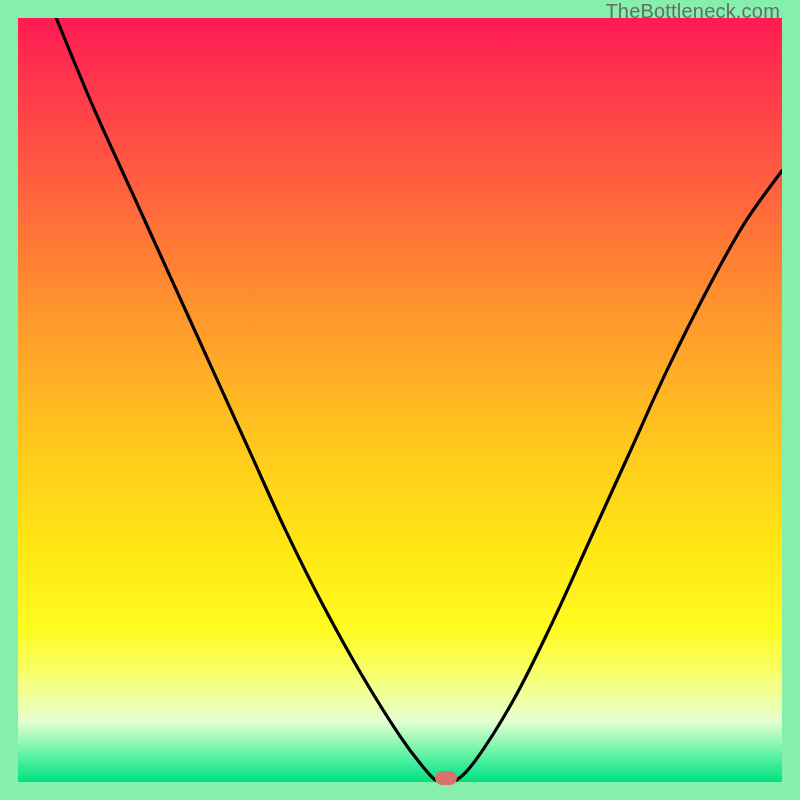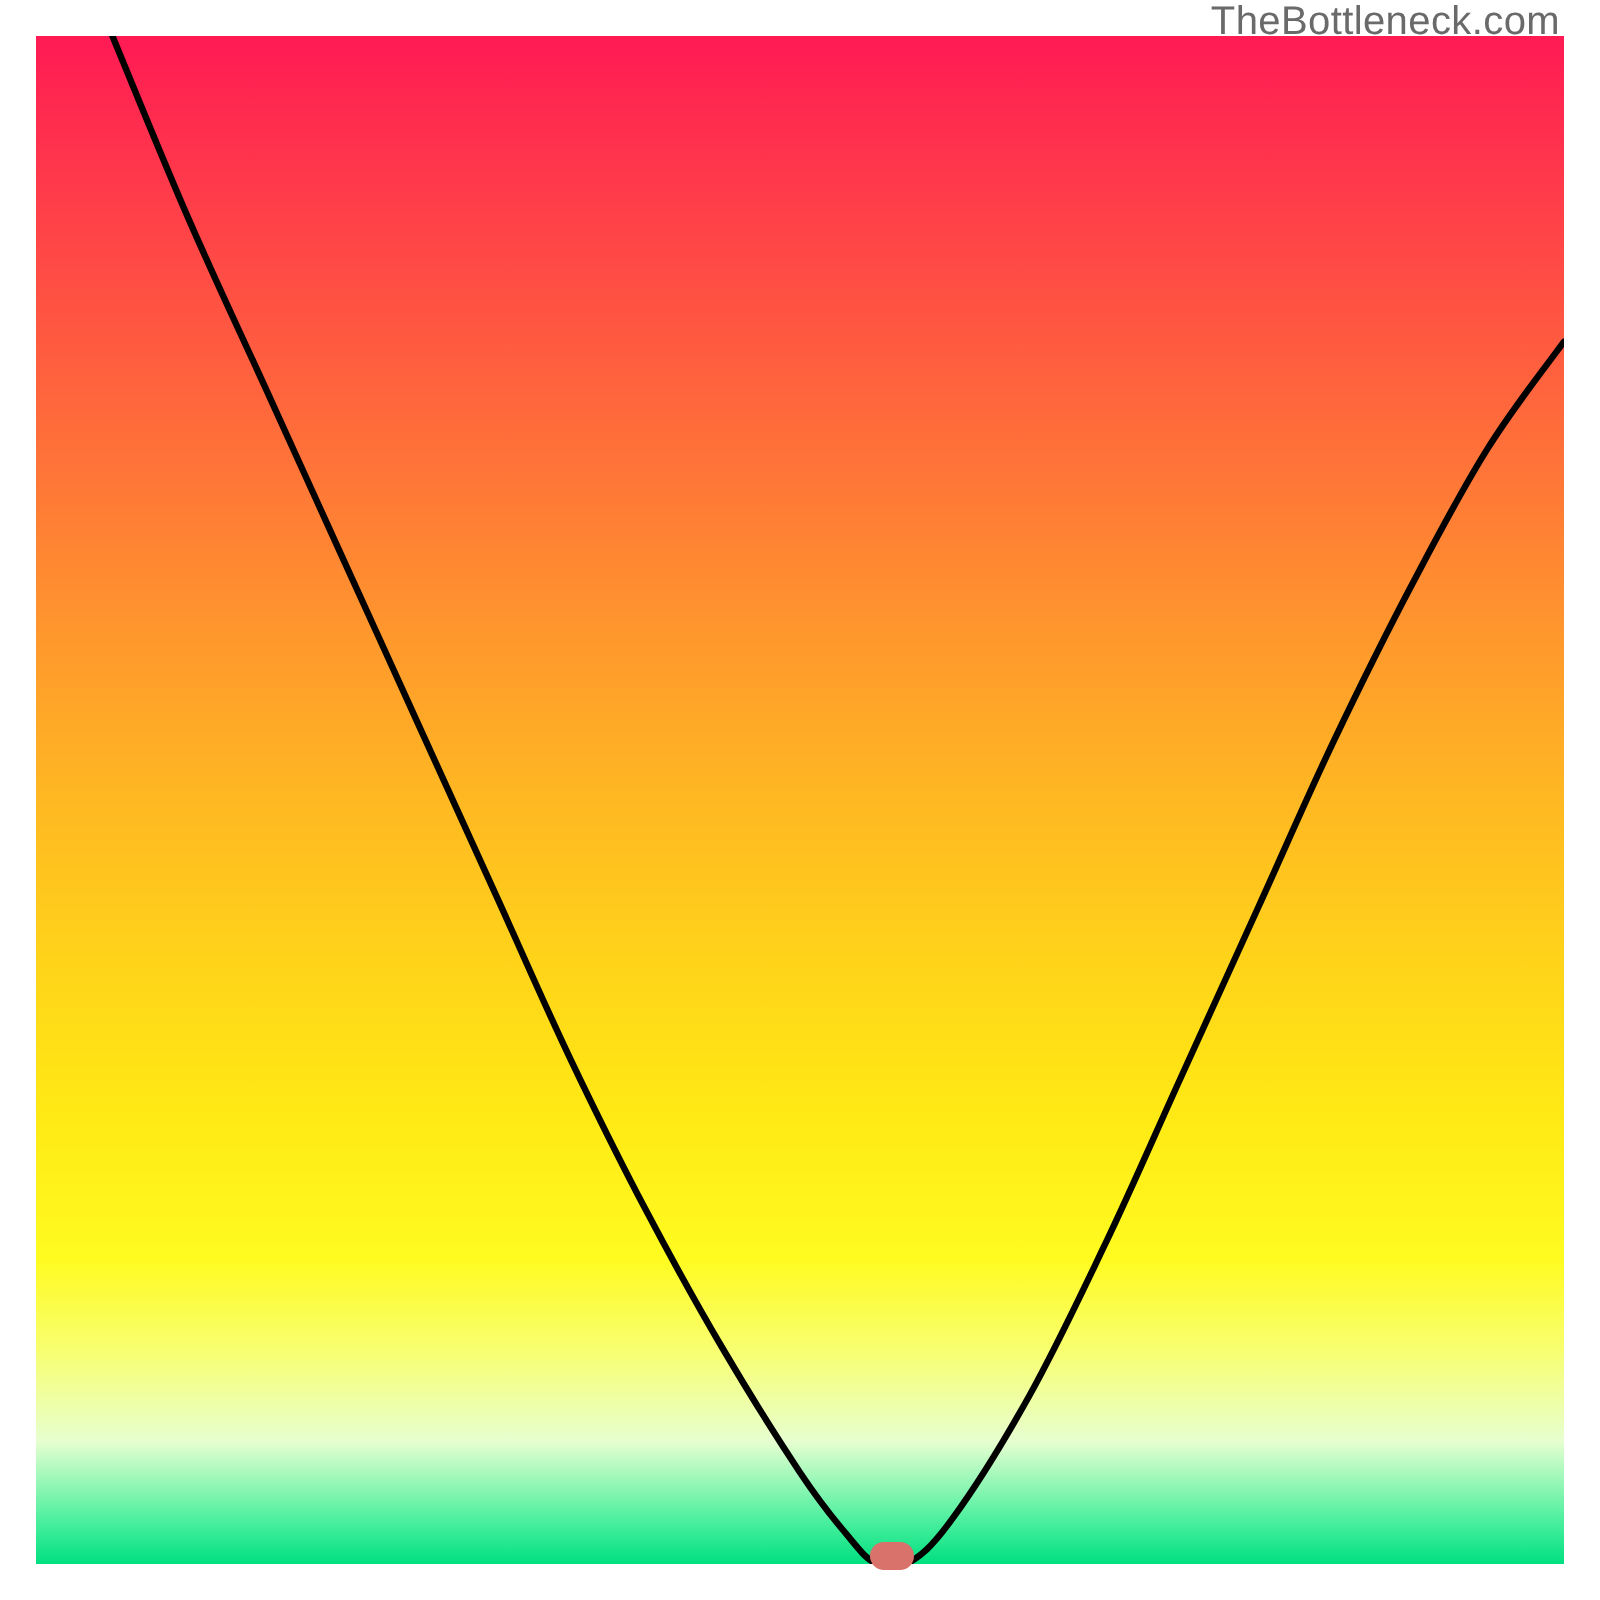--- a/index.html
+++ b/index.html
@@ -8,21 +8,21 @@
     width: 800px;
     height: 800px;
     overflow: hidden;
     background: #000;
     font-family: Arial, Helvetica, sans-serif;
   }
   .frame {
     position: relative;
     width: 800px;
     height: 800px;
-    background: #ffffff;
+    background: #86efac;
   }
   .plot {
     position: absolute;
     left: 18px;
     top: 18px;
     width: 764px;
     height: 764px;
     
     background: linear-gradient(to bottom,
       #ff1a54 0%,

